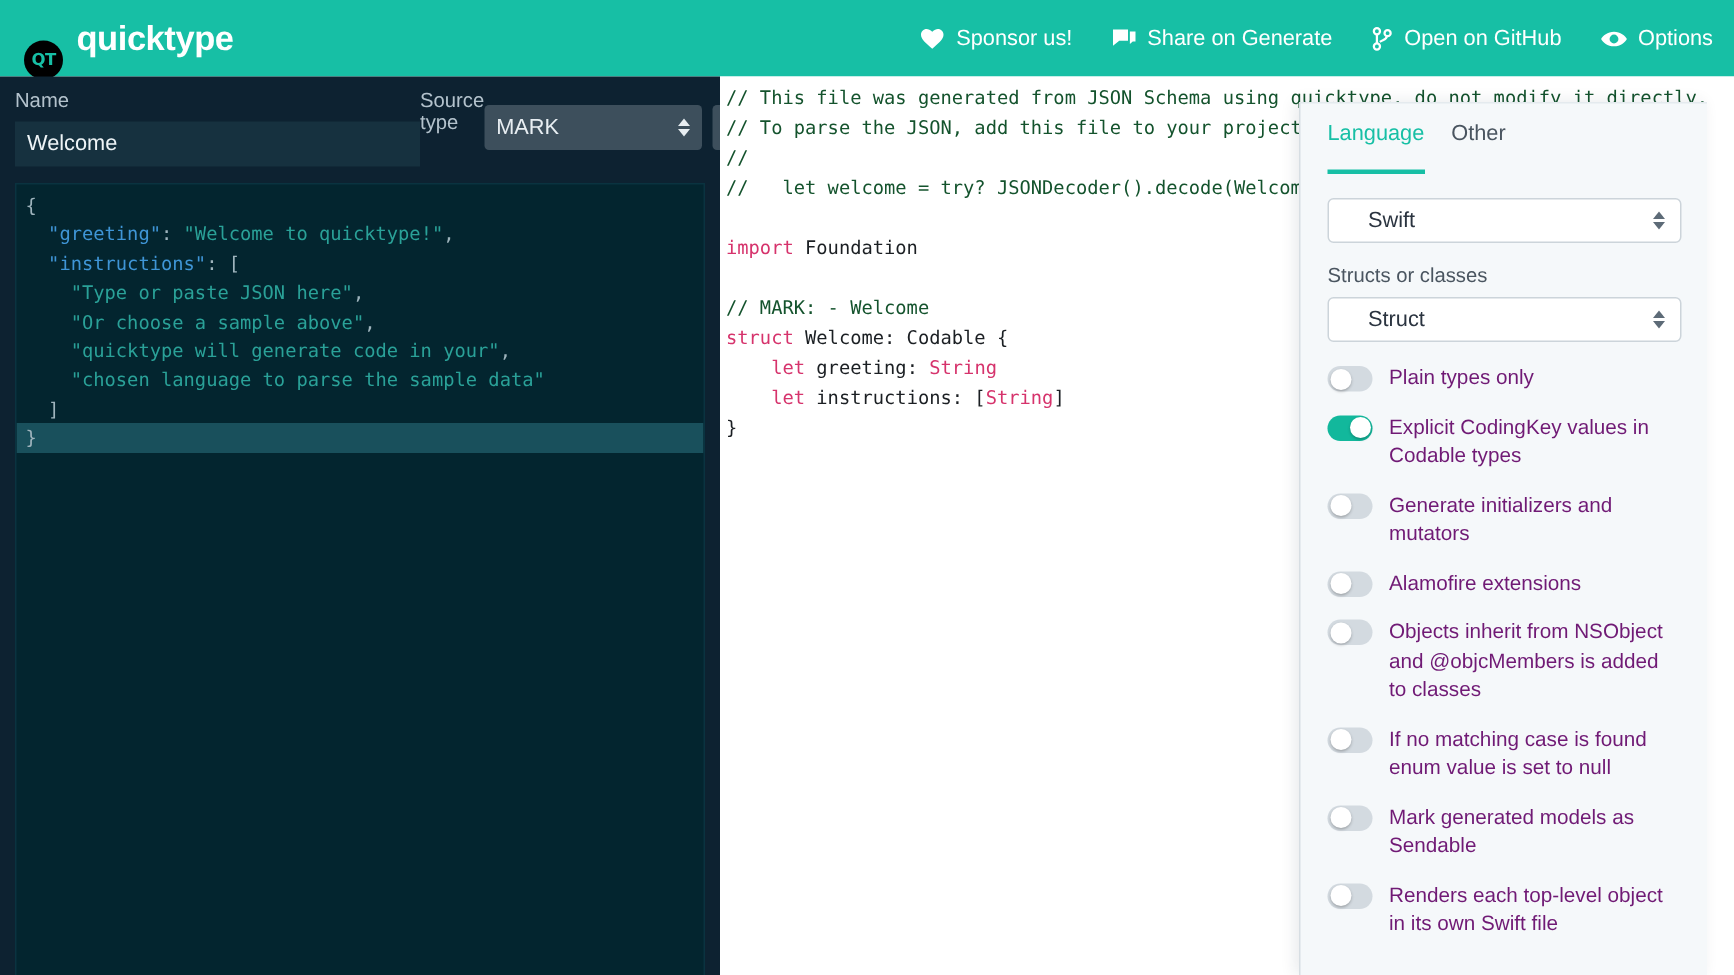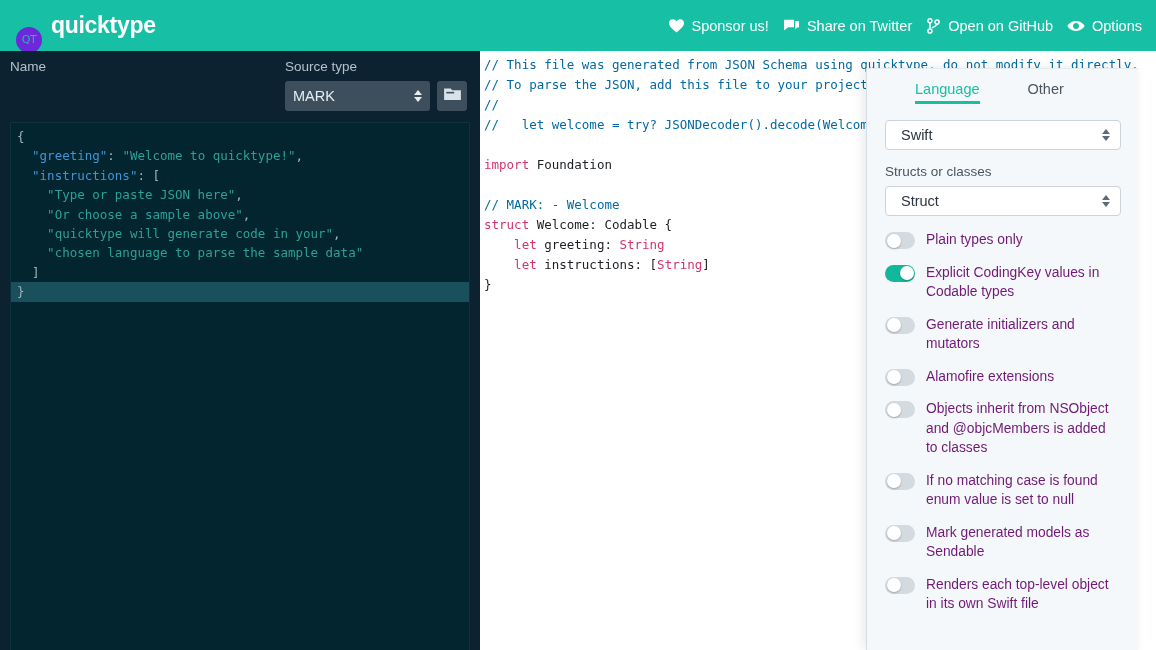--- a/index.html
+++ b/index.html
@@ -15,50 +15,50 @@
   .header {
     position: absolute; top: 0; left: 0;
     width: 1156px; height: 51px;
     background: #17bfa5;
     display: flex; align-items: center;
     padding: 0 14px 0 16px;
   }
   .brand { display: flex; align-items: center; gap: 9px; }
   .brand-mark {
     width: 26px; height: 26px; border-radius: 50%;
-    background: #6d28d9; color: #17bfa5;
+    background: #000000; color: #17bfa5;
     display: flex; align-items: center; justify-content: center;
-    font-size: 11px; font-weight: normal; letter-spacing: -0.4px;
+    font-size: 11px; font-weight: bold; letter-spacing: -0.4px;
     font-family: "DejaVu Sans", sans-serif;
     margin-top: 28px;
   }
   .brand-text {
     color: #ffffff; font-size: 23px; font-weight: bold;
     letter-spacing: -0.3px;
   }
-  .nav { margin-left: auto; display: flex; align-items: center; gap: 14px; }
+  .nav { margin-left: auto; display: flex; align-items: center; gap: 26px; }
   .nav-item {
     display: flex; align-items: center; gap: 7px;
     color: #ffffff; font-size: 14.5px; cursor: pointer;
     white-space: nowrap;
   }
   .nav-ico { display: flex; align-items: center; }
   .nav-ico svg { display: block; }
 
   
   .left-col {
     position: absolute; top: 51px; left: 0;
     width: 480px; height: 599px;
     background: #0d2231;
   }
   .fields {
     display: flex; padding: 8px 10px 0 10px; gap: 0;
   }
   .field-name { width: 275px; }
-  .field-src { flex: 1; display: flex; flex-direction: column; }
+  .field-src { flex: 1; display: flex; flex-direction: row; }
   .field-label {
     color: #b3c2cc; font-size: 13.5px; margin-bottom: 7px;
     display: block;
   }
   .text-input {
     height: 30px; background: #16313f; border: none;
     color: #eef4f7; font-size: 14.5px;
     padding: 0 8px; width: 270px;
     font-family: "Liberation Sans", sans-serif;
     outline: none;
@@ -114,49 +114,48 @@
     position: absolute; top: 51px; left: 480px;
     width: 676px; height: 599px;
     background: #ffffff;
     overflow: hidden;
     font-family: "DejaVu Sans Mono", monospace;
     font-size: 12.5px;
     line-height: 20px;
     padding: 4px 0 0 4px;
   }
   .cline { white-space: pre; height: 20px; }
-  .c-com { color: #0369a1; }
+  .c-com { color: #14532d; }
   .c-kw  { color: #d6336c; }
   .c-type{ color: #d6336c; }
   .c-pl  { color: #1b1f23; }
 
   
   .options-panel {
     position: absolute; top: 68px; left: 866px;
     width: 272px; height: 582px;
     background: #f5f8fa;
     border-left: 1px solid #d7dee3;
     border-top: 1px solid #e4eaee;
     box-shadow: -3px 0 10px rgba(20,40,60,.10);
     padding: 12px 18px 0 18px;
     overflow: hidden;
   }
   .tabs { display: flex; gap: 18px; margin-bottom: 16px; }
   .tab {
     font-size: 14.5px; color: #4a5560; cursor: pointer;
-    padding-bottom: 4px;
-    margin-left: 30px;
+    padding-bottom: 16px;
   }
   .tab.active { color: #17bfa5; border-bottom: 3px solid #17bfa5; }
   .opt-select {
     position: relative;
     width: 236px; height: 30px;
     background: #ffffff; border: 1px solid #ccd4da;
     border-radius: 4px; color: #2b3440; font-size: 14.5px;
-    display: flex; align-items: center; padding: 0 15px;
+    display: flex; align-items: center; padding: 0 26px;
     cursor: pointer; margin-bottom: 14px;
   }
   .opt-select .caret2 {
     position: absolute; right: 10px; top: 50%;
     transform: translateY(-50%);
     display: flex; flex-direction: column; gap: 2px;
   }
   .opt-select .caret2 i {
     display:block; width:0; height:0;
     border-left: 4px solid transparent;
@@ -211,21 +210,21 @@
         <span>Sponsor us!</span>
       </div>
 
       <div class="nav-item">
         <span class="nav-ico">
           <svg width="17" height="15" viewBox="0 0 20 18">
             <path fill="#ffffff" d="M1 2h12v9H6l-5 4V2z"></path>
             <path fill="#ffffff" d="M14.5 3.5H19v8h-2.2l-2.3 2V3.5z"></path>
           </svg>
         </span>
-        <span>Share on Twitter</span>
+        <span>Share on Generate</span>
       </div>
 
       <div class="nav-item">
         <span class="nav-ico">
           <svg width="15" height="16" viewBox="0 0 16 18">
             <circle cx="4" cy="3.2" r="2.3" fill="none" stroke="#ffffff" stroke-width="1.7"></circle>
             <circle cx="4" cy="14.6" r="2.3" fill="none" stroke="#ffffff" stroke-width="1.7"></circle>
             <circle cx="12" cy="4.6" r="2.3" fill="none" stroke="#ffffff" stroke-width="1.7"></circle>
             <path d="M4 5.6v6.8M11.4 7c0 2.6-3 2.6-5.2 4.2" stroke="#ffffff" stroke-width="1.7" fill="none"></path>
           </svg>
@@ -243,20 +242,21 @@
       </div>
 
     </div>
   </div>
 
   <div class="left-col">
 
     <div class="fields">
       <div class="field-name">
         <span class="field-label">Name</span>
+        <input class="text-input" type="text" value="Welcome" style="">
       </div>
       <div class="field-src">
         <span class="field-label">Source type</span>
         <div class="src-row">
           <div class="select-box">
             <span>MARK</span>
             <span class="caret">
               <i class="up"></i>
                 <i class="down"></i>
             </span>

